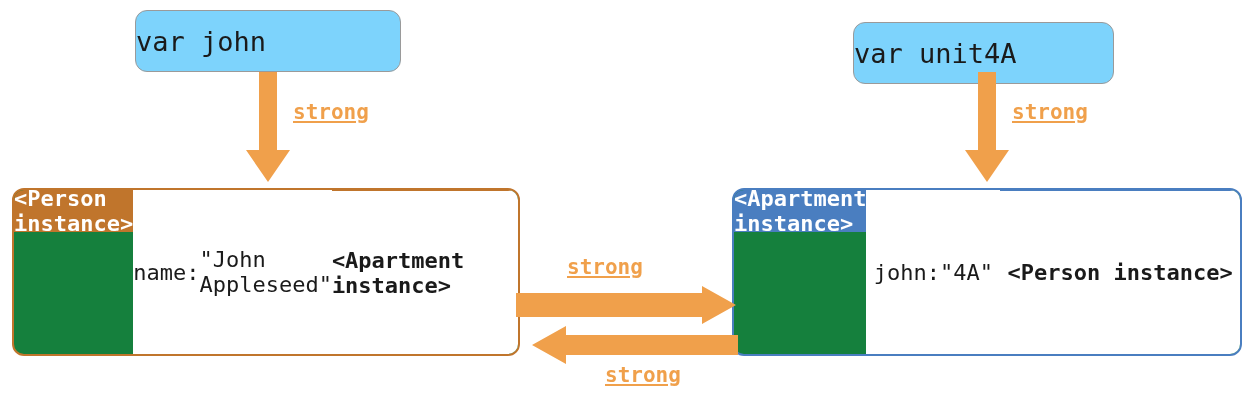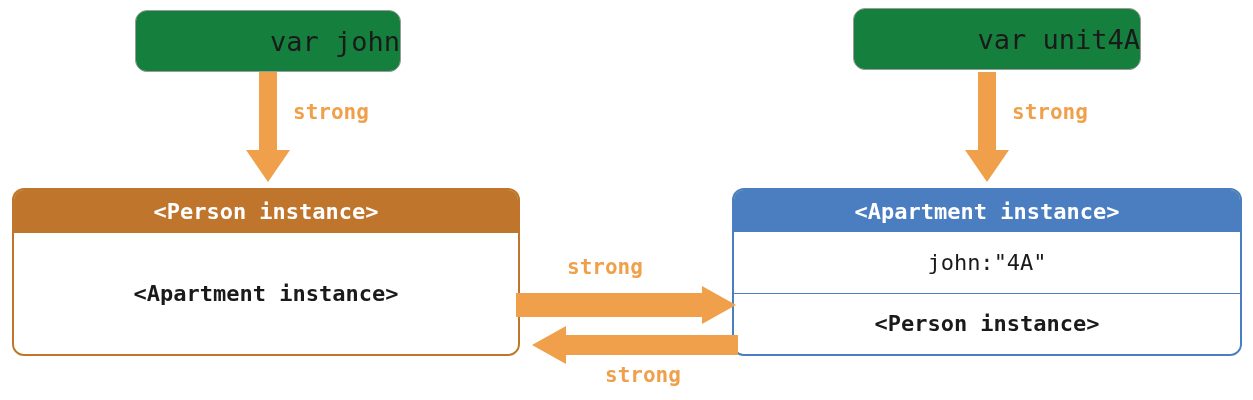--- a/index.html
+++ b/index.html
@@ -17,42 +17,42 @@
     position: relative;
     width: 1253px;
     height: 400px;
     background: #ffffff;
   }
 
   
   .var-box {
     position: absolute;
     box-sizing: border-box;
-    background: #15803d;
+    background: #7dd3fc;
     border: 1.5px solid #9a9a9a;
     border-radius: 12px;
     display: flex;
     align-items: center;
-    justify-content: flex-end;
+    justify-content: flex-start;
     color: #1a1a1a;
     font-size: 27px;
     letter-spacing: 0px;
   }
   #var-john-box  { left: 135px; top: 10px; width: 266px; height: 62px; }
-  #var-unit-box  { left: 853px; top: 8px; width: 288px; height: 62px; }
+  #var-unit-box  { left: 853px; top: 22px; width: 261px; height: 62px; }
 
   
   .instance-box {
     position: absolute;
     box-sizing: border-box;
-    background: #bef264;
+    background: #15803d;
     border-radius: 12px;
     overflow: hidden;
     display: flex;
-    flex-direction: column;
+    flex-direction: row;
   }
   #person-box {
     left: 12px; top: 188px; width: 508px; height: 168px;
     border: 2px solid #c0752c;
   }
   #apartment-box {
     left: 732px; top: 188px; width: 510px; height: 168px;
     border: 2px solid #4a7ec0;
   }
   .inst-header {
@@ -86,20 +86,21 @@
   .arrow { position: absolute; }
   .arrow svg { display: block; }
 
   
   .strong-label {
     position: absolute;
     color: #f0a04b;
     font-size: 21px;
     font-weight: bold;
     white-space: nowrap;
+    text-decoration: underline;
   }
   #strong-left-vert   { left: 293px; top: 100px; }
   #strong-right-vert  { left: 1012px; top: 100px; }
   #strong-mid-top     { left: 567px; top: 255px; }
   #strong-mid-bottom  { left: 605px; top: 363px; }
 </style>
 </head>
 <body>
 
 <div id="stage">
@@ -121,20 +122,24 @@
 
   <div class="arrow" style="left:965px; top:72px;">
     <svg width="44" height="116" viewBox="0 0 44 116" aria-hidden="true">
       <polygon points="13,0 31,0 31,78 44,78 22,110 0,78 13,78" fill="#f0a04b"></polygon>
     </svg>
   </div>
   <div class="strong-label" id="strong-right-vert">strong</div>
 
   <div class="instance-box" id="person-box">
     <div class="inst-header" id="person-header">&lt;Person instance&gt;</div>
+    <div class="inst-row">
+      <span>name: </span>
+      <span>"John Appleseed"</span>
+    </div>
     <div class="inst-row sep-brown">
       <b>&lt;Apartment instance&gt;</b>
     </div>
   </div>
 
   <div class="instance-box" id="apartment-box">
     <div class="inst-header" id="apartment-header">&lt;Apartment instance&gt;</div>
     <div class="inst-row">
       <span>john: </span>
       <span>"4A"</span>

